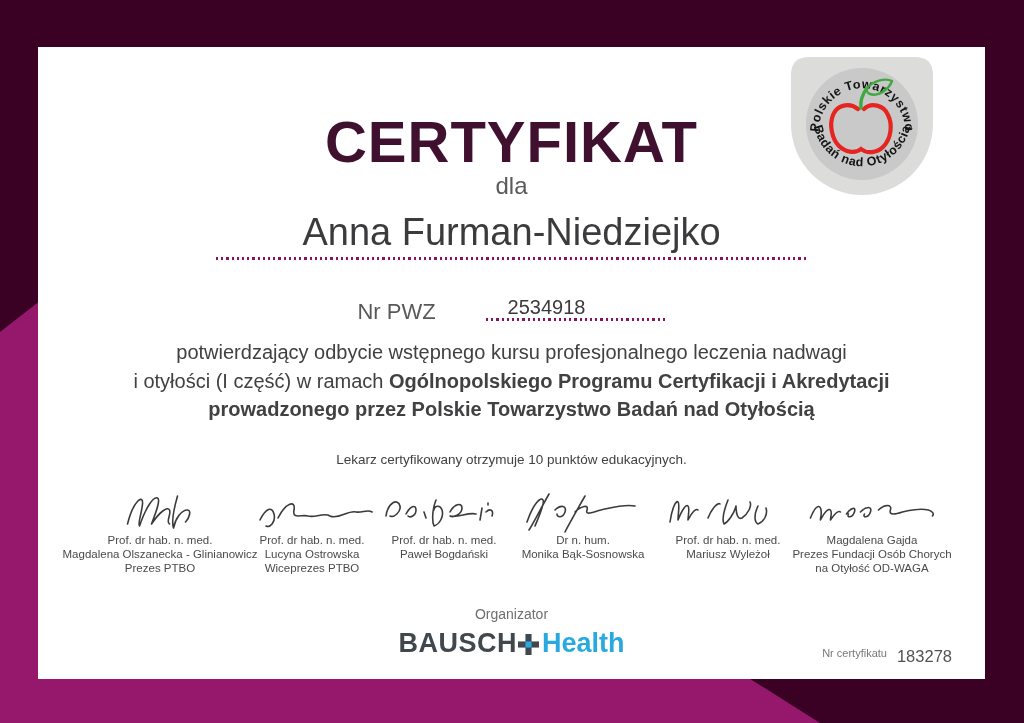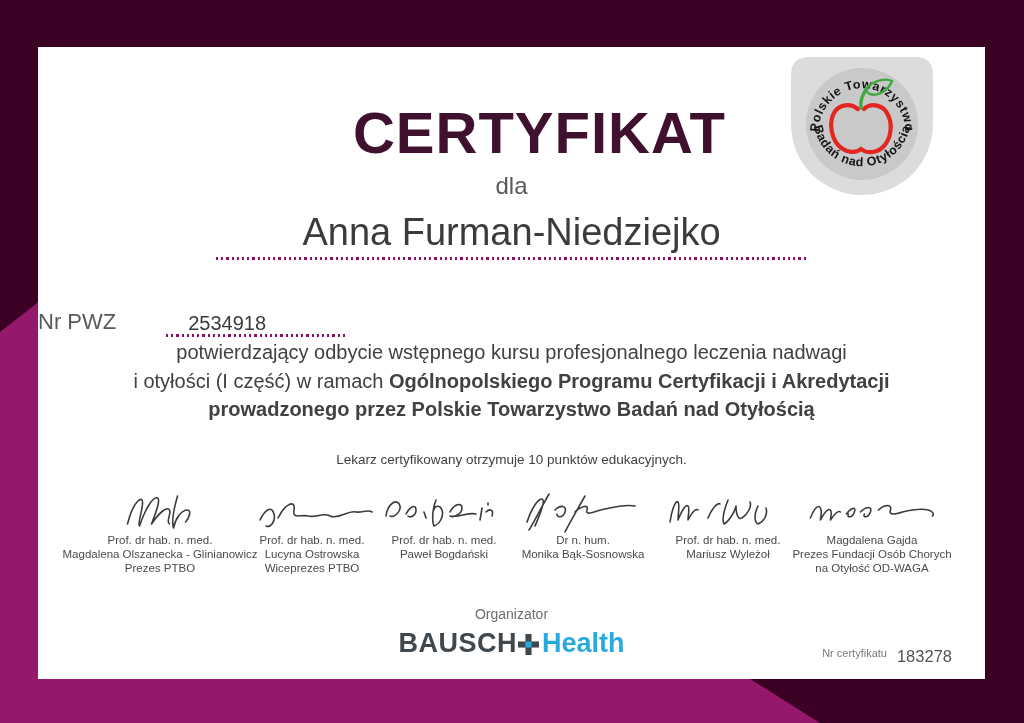--- a/index.html
+++ b/index.html
@@ -8,29 +8,29 @@
     --text_dark:#414042; --text_gray:#58595B; --text_light:#6D6E70;
   }
   html,body{margin:0;padding:0;}
   body{font-family:"Liberation Sans","DejaVu Sans",sans-serif; background:#222;}
   .stage{position:relative;width:1024px;height:723px;background:var(--background);overflow:hidden;}
   .accent-shape{position:absolute;inset:0;background:var(--accent);
     clip-path:polygon(0 332px, 90px 262px, 820px 723px, 0 723px);}
   .card{position:absolute;left:38px;top:47px;width:947px;height:632px;background:#ffffff;}
 
   .centered{position:absolute;left:0;width:100%;text-align:center;}
-  .title{top:52px;font-size:58px;font-weight:800;letter-spacing:1px;color:var(--title);margin-left:28px;}
+  .title{top:61px;font-size:58px;font-weight:800;letter-spacing:1px;color:var(--title);}
   .dla{top:125px;font-size:24px;color:var(--text_gray);}
   .name{top:164px;font-size:38px;color:#3B3B3D;}
   .dotline{position:absolute;height:3px;
     background-image:repeating-linear-gradient(to right,var(--dots) 0 2.2px,transparent 2.2px 5.2px);}
   .name-line{top:210px;left:50%;transform:translateX(-50%);width:592px;}
-  .pwz-row{position:absolute;top:262px;left:0;width:100%;display:flex;justify-content:flex-start;align-items:flex-end;gap:40px;}
+  .pwz-row{position:absolute;top:252px;left:0;width:100%;display:flex;justify-content:center;align-items:flex-end;gap:40px;}
   .pwz-label{font-size:22px;color:var(--text_gray);padding-bottom:2px;}
-  .pwz-line{position:relative;width:180px;height:3px;margin-left:10px;
+  .pwz-line{position:relative;width:180px;height:3px;margin-left:10px;margin-bottom:6px;
     background-image:repeating-linear-gradient(to right,var(--dots) 0 2.2px,transparent 2.2px 5.2px);}
   .pwz-number{position:absolute;left:22px;bottom:2px;font-size:20px;color:#3B3B3D;white-space:nowrap;}
 
   .body-text{top:291px;font-size:20px;line-height:28.5px;color:var(--text_dark);}
   .body-text b{font-weight:700;}
   .note{top:405px;font-size:13.5px;color:var(--text_dark);}
 
   .sig-col{position:absolute;top:440px;transform:translateX(-50%);text-align:center;}
   .sig-col svg{display:block;margin:0 auto;height:46px;}
   .sig-line{font-size:11.5px;line-height:14px;color:#4A4A4C;white-space:nowrap;}

